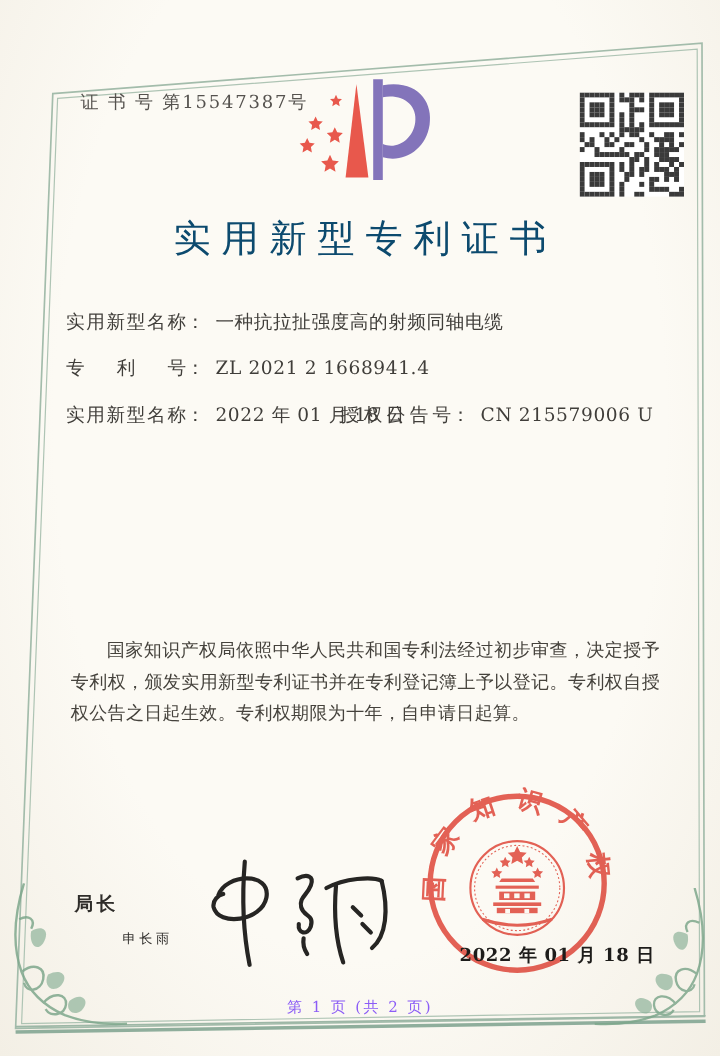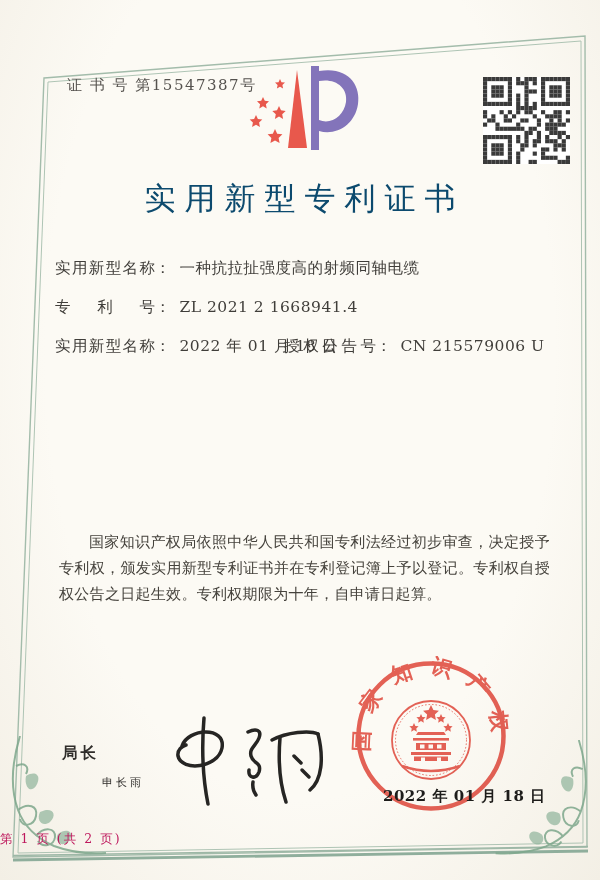--- a/index.html
+++ b/index.html
@@ -25,21 +25,21 @@
   
   .paras{left:55px;right:46px;top:526px;font-size:15px;line-height:25.8px;color:#45423c;}
   .paras p{margin:4px;text-indent:2em;text-align:justify;letter-spacing:0.3px;}
   
   .sig-title{left:62px;top:743px;font-size:15.5px;letter-spacing:3px;color:#2f2d2a;font-weight:bold;}
   .sig-name{left:62px;top:775px;font-size:11px;letter-spacing:3px;color:#2f2d2a;margin-left:40px;}
   
   .seal{left:350px;top:656px;mix-blend-mode:multiply;opacity:0.93;}
   .seal-date{left:383px;top:787px;font-size:15px;font-weight:600;color:#1d1c1a;letter-spacing:0.5px;}
   
-  .footer{left:0;right:0;top:831px;font-size:12.5px;letter-spacing:2px;color:#be185d;}
+  .footer{left:0;right:0;top:831px;text-align:center;font-size:12.5px;letter-spacing:2px;color:#8b5cf6;}
   svg{display:block;}
 </style>
 </head>
 <body>
 
 <svg class="abs" style="left:0;top:0" width="600" height="880" viewBox="0 0 600 880">
   <polygon points="44,78 585,36 587,847 13,857" fill="none" stroke="#a3bcab" stroke-width="1.4"></polygon>
   <polygon points="48,82 581,41 583,843 18,853" fill="none" stroke="#aec4b4" stroke-width="1"></polygon>
   <line x1="13" y1="855.5" x2="588" y2="846.5" stroke="#9db7a6" stroke-width="1.3"></line>
   <line x1="13" y1="860" x2="588" y2="851" stroke="#8fae9c" stroke-width="2.8"></line>

